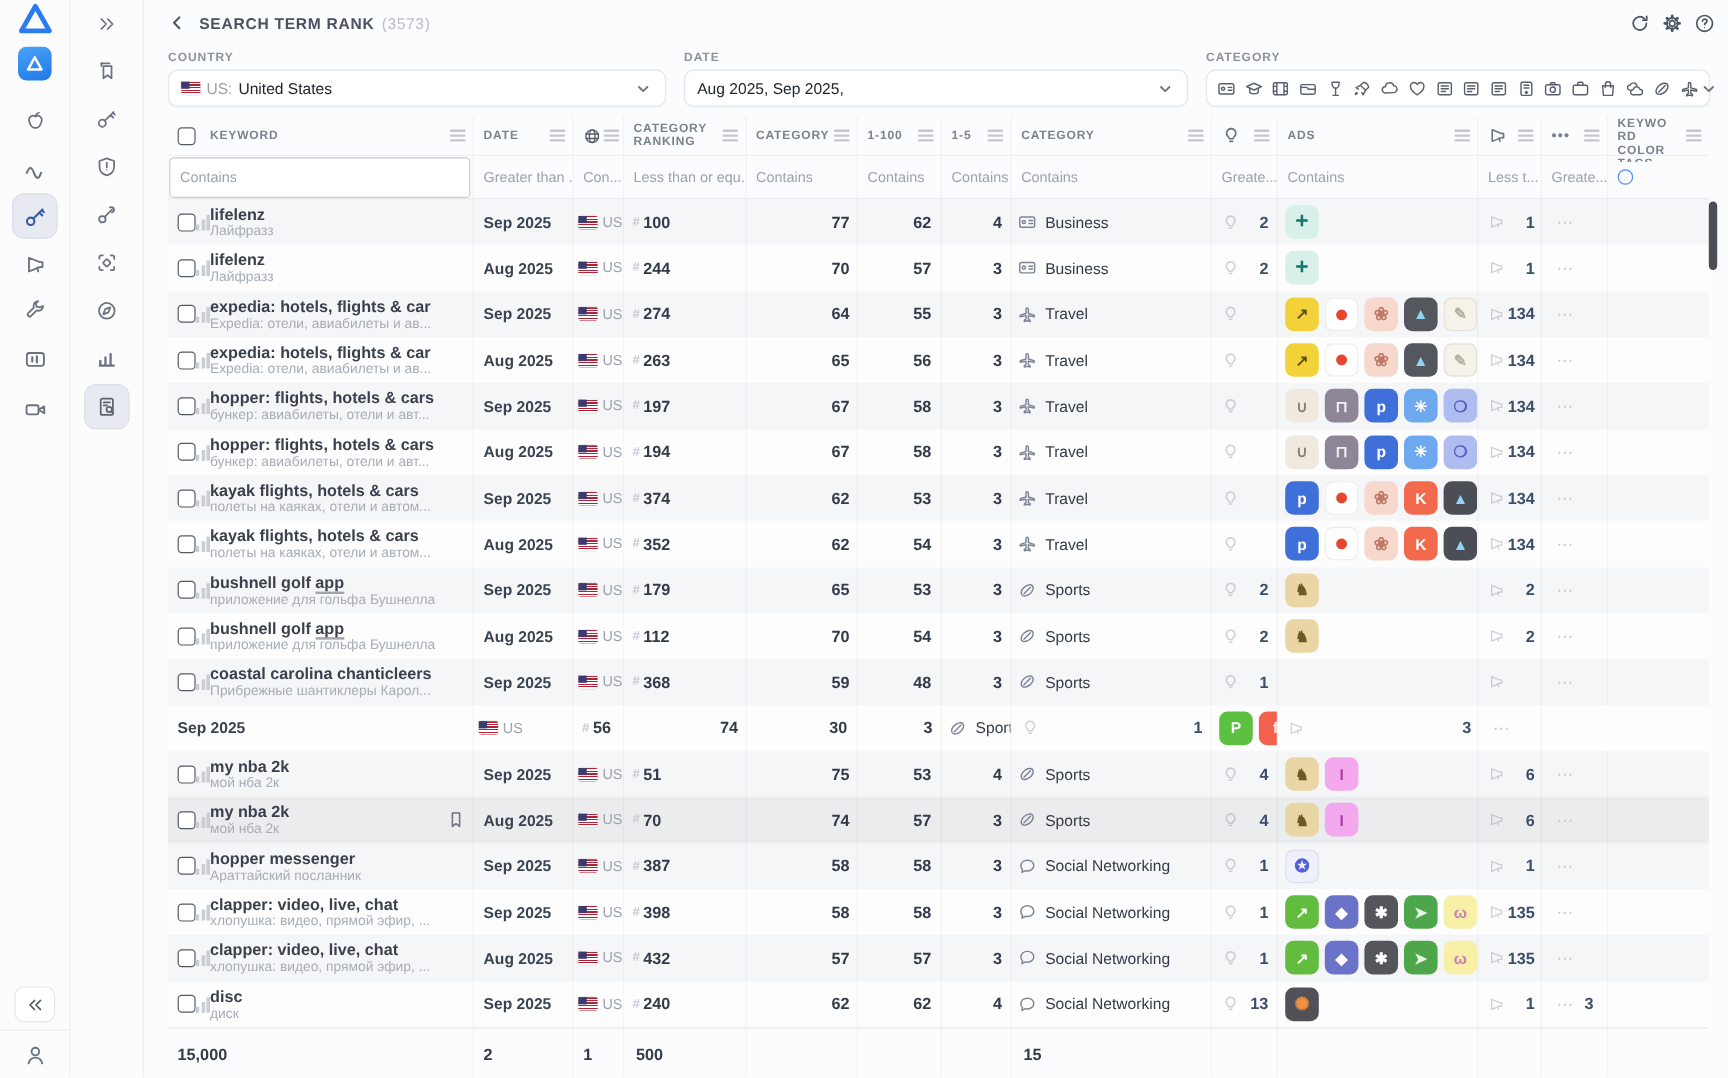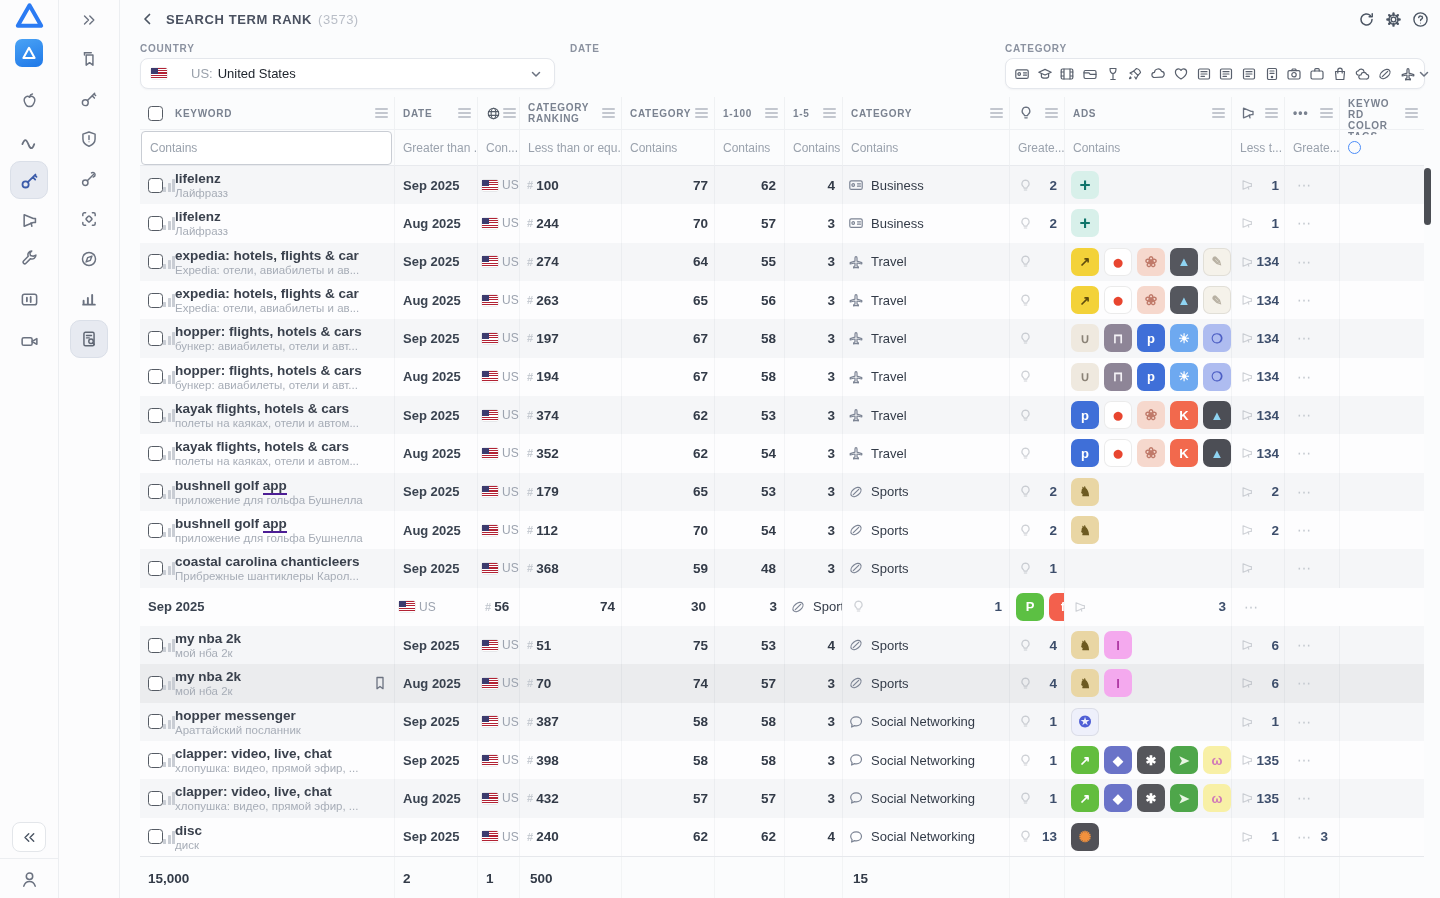--- a/index.html
+++ b/index.html
@@ -34,21 +34,21 @@
 .tfilter .tf span{white-space:nowrap;overflow:hidden}
 .kwfilter{border:1px solid #c9cdd4;border-radius:4px;height:34px;width:calc(100% - 2px);display:flex;align-items:center;padding-left:8px;background:#fff}
 .tr{height:38.33px}
 .tr .td{border-right:1px solid rgba(29,41,61,.045);height:100%;display:flex;align-items:center;overflow:hidden}
 .tr.odd{background:#f5f6f8}
 .tr.even{background:#fdfdfe}
 .tr.hover{background:#ebecee}
 .td.kw{padding-left:8px;}
 .kwt .t{font-size:13.5px;color:#3a414d;font-weight:700;white-space:nowrap}
 .kwt .s{font-size:11.5px;color:#a7adb7;margin-top:1px;white-space:nowrap}
-.mark{border-bottom:2px solid #4c1d95}
+.mark{border-bottom:2px solid #a3a3a3}
 .cb{width:15px;height:15px;border:1.6px solid #555b64;border-radius:3.5px;background:#fff;flex:none}
 .bars{display:flex;align-items:flex-end;gap:1.5px;height:14px;flex:none}
 .bars i{width:3px;background:#c9cdd4;border-radius:.5px;display:block}
 .bm{margin-left:auto;margin-right:6px}
 .td.date{padding-left:8px;color:#3a4350;font-weight:700}
 .td.country{padding-left:4px;gap:4px}
 .cc{font-size:12px;color:#9ca3af}
 .td.rank{padding-left:7px;color:#333b48;font-size:13.5px;font-weight:700}
 .hash{color:#c6cbd2;font-size:11px;margin-right:3px}
 .td.r{justify-content:flex-end;color:#333b48;font-size:13.5px;font-weight:700}
@@ -230,31 +230,39 @@
               <circle cx="8" cy="11.4" r=".5" fill="#636b78" stroke="none"></circle>
             </svg>
           </span>
       </div>
     </div>
     <div class="filters">
       <div style="width:415px">
         <div class="flabel">COUNTRY</div>
         <div class="fbox">
           <span class="flag"></span>
-          <span class="cgray" style="margin-left:24px">US:</span>
+          <span class="cgray" style="margin-left:5px">US:</span>
           <span class="cdark" style="margin-left:5px">United States</span>
           <span class="chev" id="chev1">
               <svg width="16" height="16" viewBox="0 0 16 16" fill="none" stroke="#6b7280" stroke-width="1.5" stroke-linecap="round" stroke-linejoin="round">
                 <path d="M4.5 6.5L8 10l3.5-3.5"></path>
               </svg>
             </span>
         </div>
       </div>
       <div style="width:420px">
         <div class="flabel">DATE</div>
+        <div class="fbox">
+          <span class="cdark">Aug 2025, Sep 2025,</span>
+          <span class="chev" id="chev2">
+              <svg width="16" height="16" viewBox="0 0 16 16" fill="none" stroke="#6b7280" stroke-width="1.5" stroke-linecap="round" stroke-linejoin="round">
+                <path d="M4.5 6.5L8 10l3.5-3.5"></path>
+              </svg>
+            </span>
+        </div>
       </div>
       <div style="width:420px">
         <div class="flabel">CATEGORY</div>
         <div class="fbox" style="padding:0 8px">
           <div class="caticons" id="caticons">
               <span>
                 <svg width="16" height="16" viewBox="0 0 16 16" fill="none" stroke="#59606d" stroke-width="1.2" stroke-linecap="round" stroke-linejoin="round">
                   <rect x="1.8" y="3.8" width="12.4" height="8.6" rx="1.5"></rect>
                   <circle cx="5.2" cy="8" r="1.3"></circle>
                   <path d="M9.5 6.8h3M9.5 9.2h3"></path>

